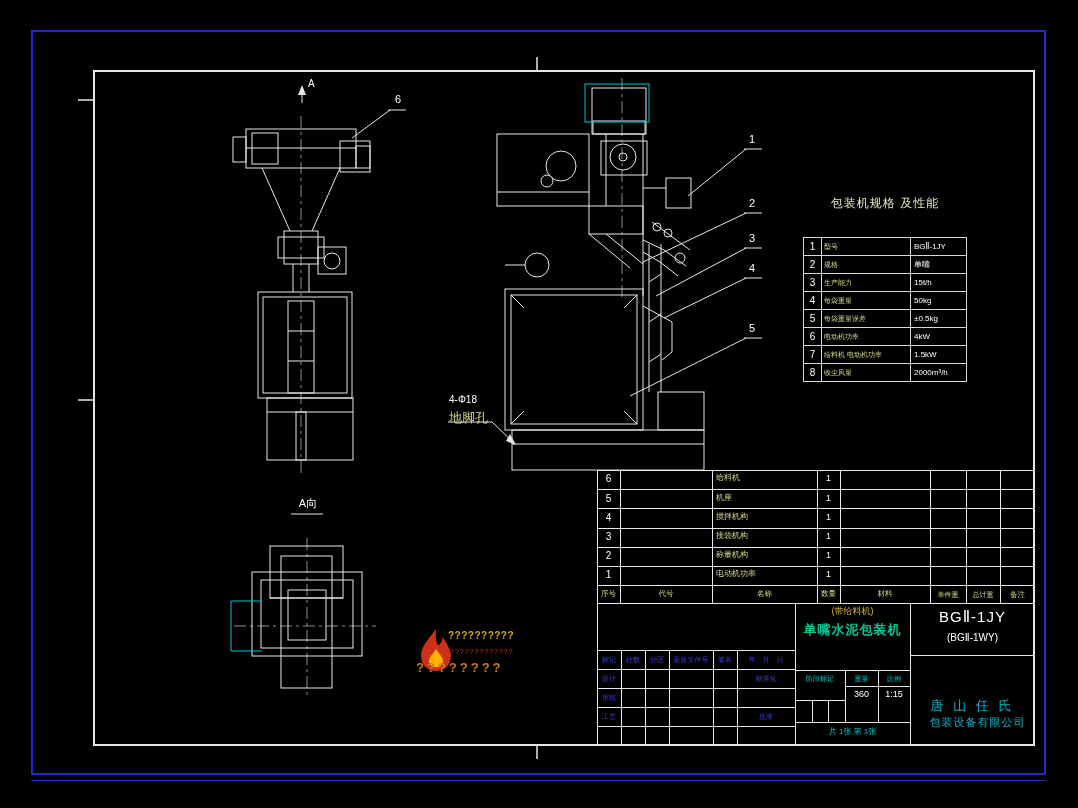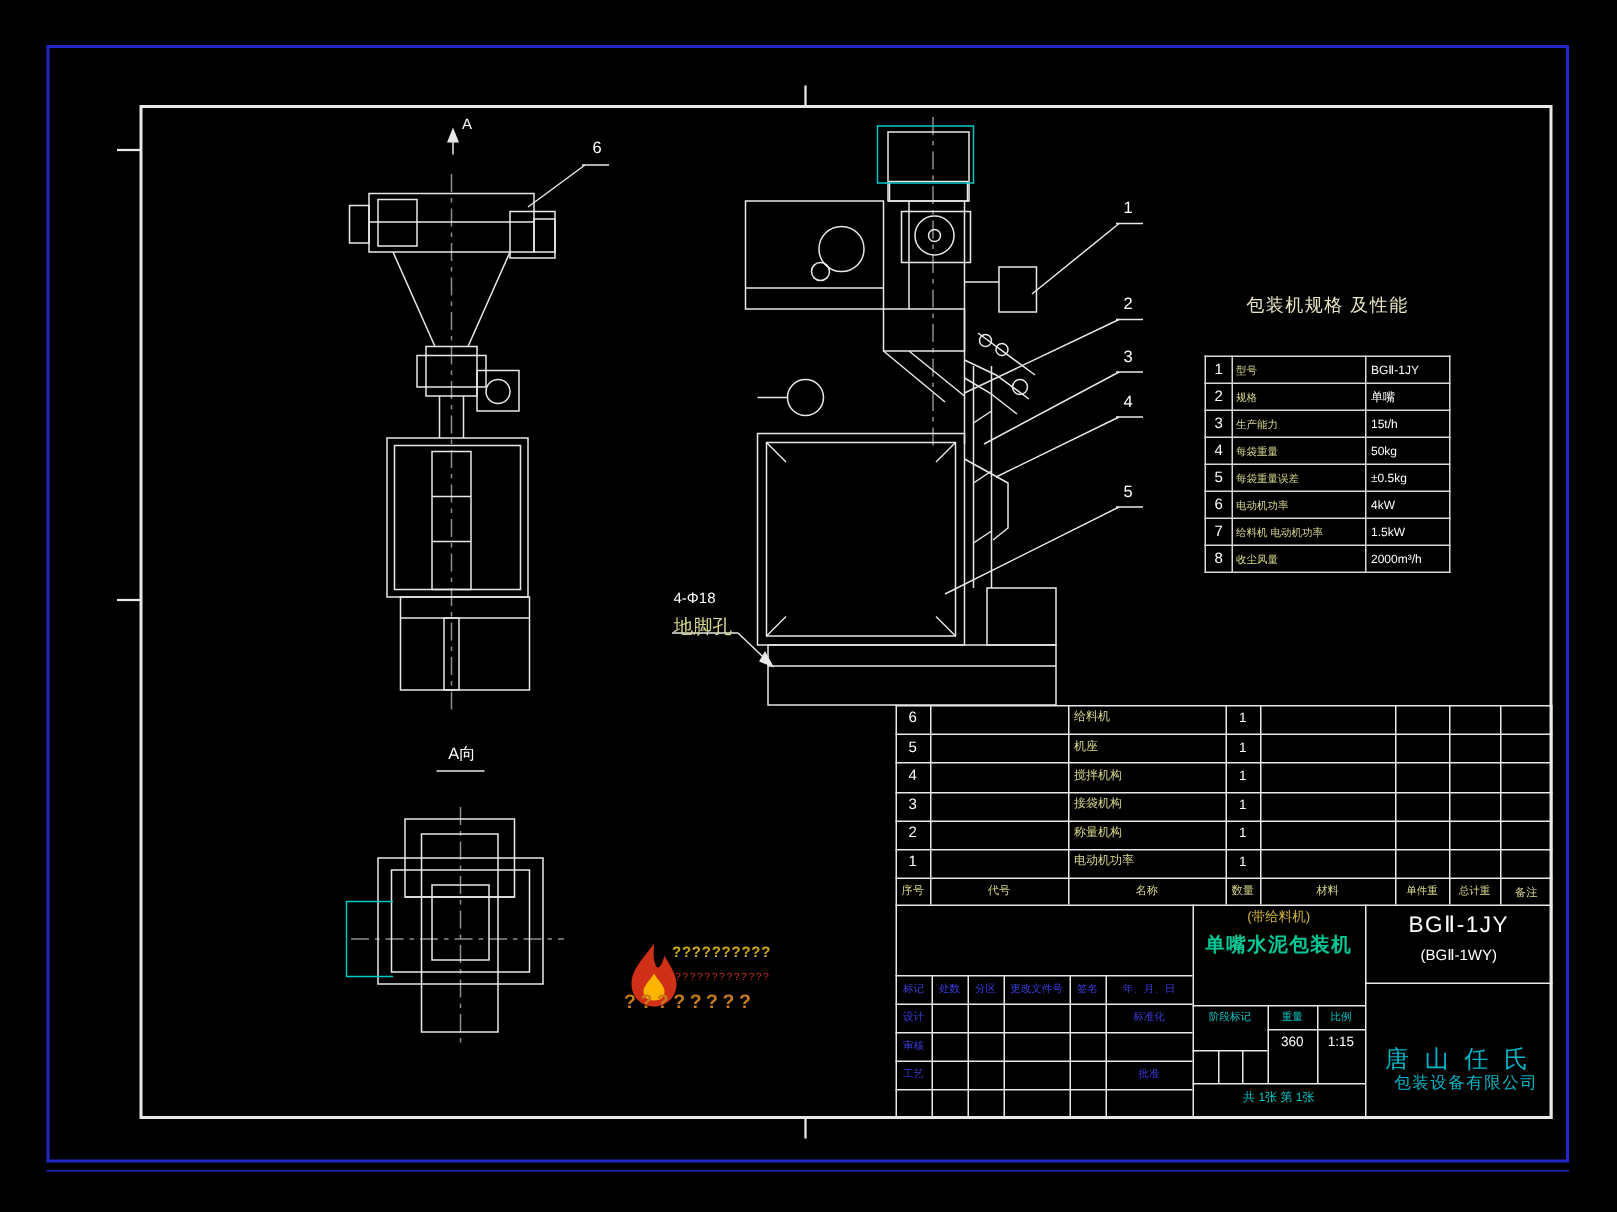--- a/index.html
+++ b/index.html
@@ -294,20 +294,20 @@
   <span class="t c" style="left:795px;top:623px;width:115px;font-size:13px;font-weight:bold;letter-spacing:1px;color:#00c896">单嘴水泥包装机</span>
   <span class="t c" style="left:795px;top:675px;width:50px;font-size:7px;color:#00c8c8">阶段标记</span>
   <span class="t c" style="left:845px;top:675px;width:33px;font-size:7px;color:#00c8c8">重量</span>
   <span class="t c" style="left:878px;top:675px;width:32px;font-size:7px;color:#00c8c8">比例</span>
   <span class="t c" style="left:845px;top:690px;width:33px;font-size:9px;color:#fff">360</span>
   <span class="t c" style="left:878px;top:690px;width:32px;font-size:9px;color:#fff">1:15</span>
   <span class="t c" style="left:795px;top:728px;width:115px;font-size:8px;color:#00c8c8">共 1张  第 1张</span>
 
   <span class="t c" style="left:910px;top:609px;width:125px;font-size:15px;letter-spacing:1px;color:#fff">BGⅡ-1JY</span>
   <span class="t c" style="left:910px;top:633px;width:125px;font-size:10px;color:#fff">(BGⅡ-1WY)</span>
-  <span class="t c" style="left:910px;top:699px;width:125px;font-size:16px;letter-spacing:3px;color:#00b4c8">唐 山 任 氏</span>
+  <span class="t c" style="left:910px;top:699px;width:125px;font-size:13px;letter-spacing:3px;color:#00b4c8">唐 山 任 氏</span>
   <span class="t c" style="left:910px;top:717px;width:135px;font-size:11px;letter-spacing:1px;color:#00b4c8">包装设备有限公司</span>
 
   <span class="t" style="left:448px;top:631px;font-size:10px;font-weight:bold;letter-spacing:0.5px;color:#d2a91c">??????????</span>
   <span class="t" style="left:450px;top:648px;font-size:7px;letter-spacing:1px;color:#d23418">?????????????</span>
   <span class="t" style="left:416px;top:661px;font-size:13px;font-weight:bold;letter-spacing:3px;color:#c87c1c">????????</span>
 
 </div>
 
 </body></html>

